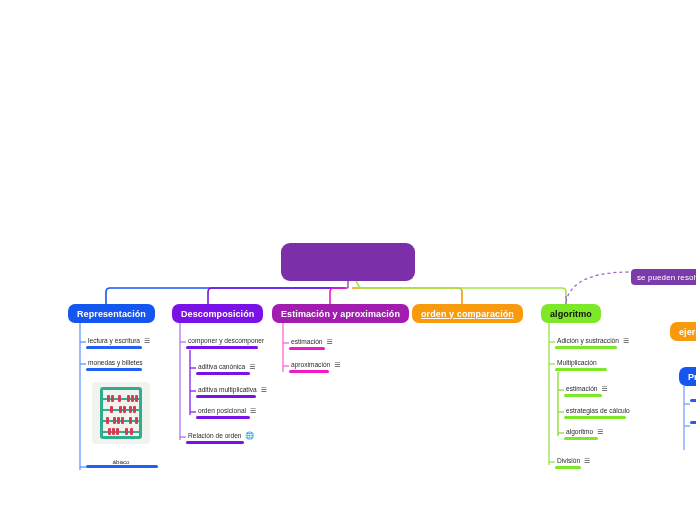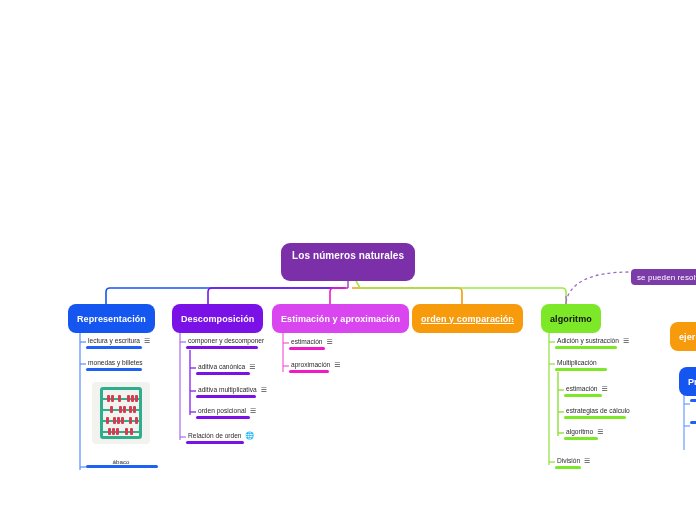--- a/index.html
+++ b/index.html
@@ -26,24 +26,24 @@
   }
   .root{
     left:281px;top:243px;width:134px;height:38px;
     background:#7b2fa8;
     border-radius:9px;
     display:block;
     padding:6px 0 0 11px;
     font-size:10px;line-height:13px;
     color:#ffffff;
   }
-  .lvl1{height:29px;font-size:9px;padding:0 9px;border-radius:8px;}
+  .lvl1{height:19px;font-size:9px;padding:0 9px;}
   .n-repr{left:68px;top:304px;background:#1556f0;}
   .n-desc{left:172px;top:304px;background:#7a12e8;}
-  .n-esti{left:272px;top:304px;background:#d946ef;}
+  .n-esti{left:272px;top:304px;background:#a21caf;}
   .n-orde{left:412px;top:304px;background:#f79a0c;text-decoration:underline;}
   .n-oper{left:541px;top:304px;background:#7ce827;color:#14110f;}
   .n-ejer{left:670px;top:322px;background:#f79a0c;}
   .n-prob{left:679px;top:367px;background:#1556f0;}
   .n-res {left:631px;top:269px;background:#7b3ba8;height:16px;font-size:8px;
           font-weight:normal;padding:0 6px;border-radius:4px;}
 
   
   .leaf{position:absolute;}
   .leaf .lt{
@@ -123,21 +123,20 @@
 
     <path d="M566 302 Q572 272 630 272" stroke="#9b6bc4" stroke-width="1.3" fill="none" stroke-dasharray="3,3"></path>
     <path d="M566 296 L566 304" stroke="#9b6bc4" stroke-width="1.3" fill="none" stroke-dasharray="3,3"></path>
 
     <path d="M684 386 L684 450" stroke="#6a9bff" stroke-width="1.2" fill="none"></path>
     <path d="M684 404 L690 404" stroke="#6a9bff" stroke-width="1.2" fill="none"></path>
     <path d="M684 426 L690 426" stroke="#6a9bff" stroke-width="1.2" fill="none"></path>
   </svg>
 
   <div class="chip root">
-    <div>Los números naturales</div>
   </div>
 
   <div class="chip lvl1 n-repr">Representación</div>
 
   <div class="chip lvl1 n-desc">Descomposición</div>
 
   <div class="chip lvl1 n-esti">Estimación y aproximación</div>
 
   <div class="chip lvl1 n-orde">orden y comparación</div>
   <div class="clip-note" style="left:511px;top:307px;">

